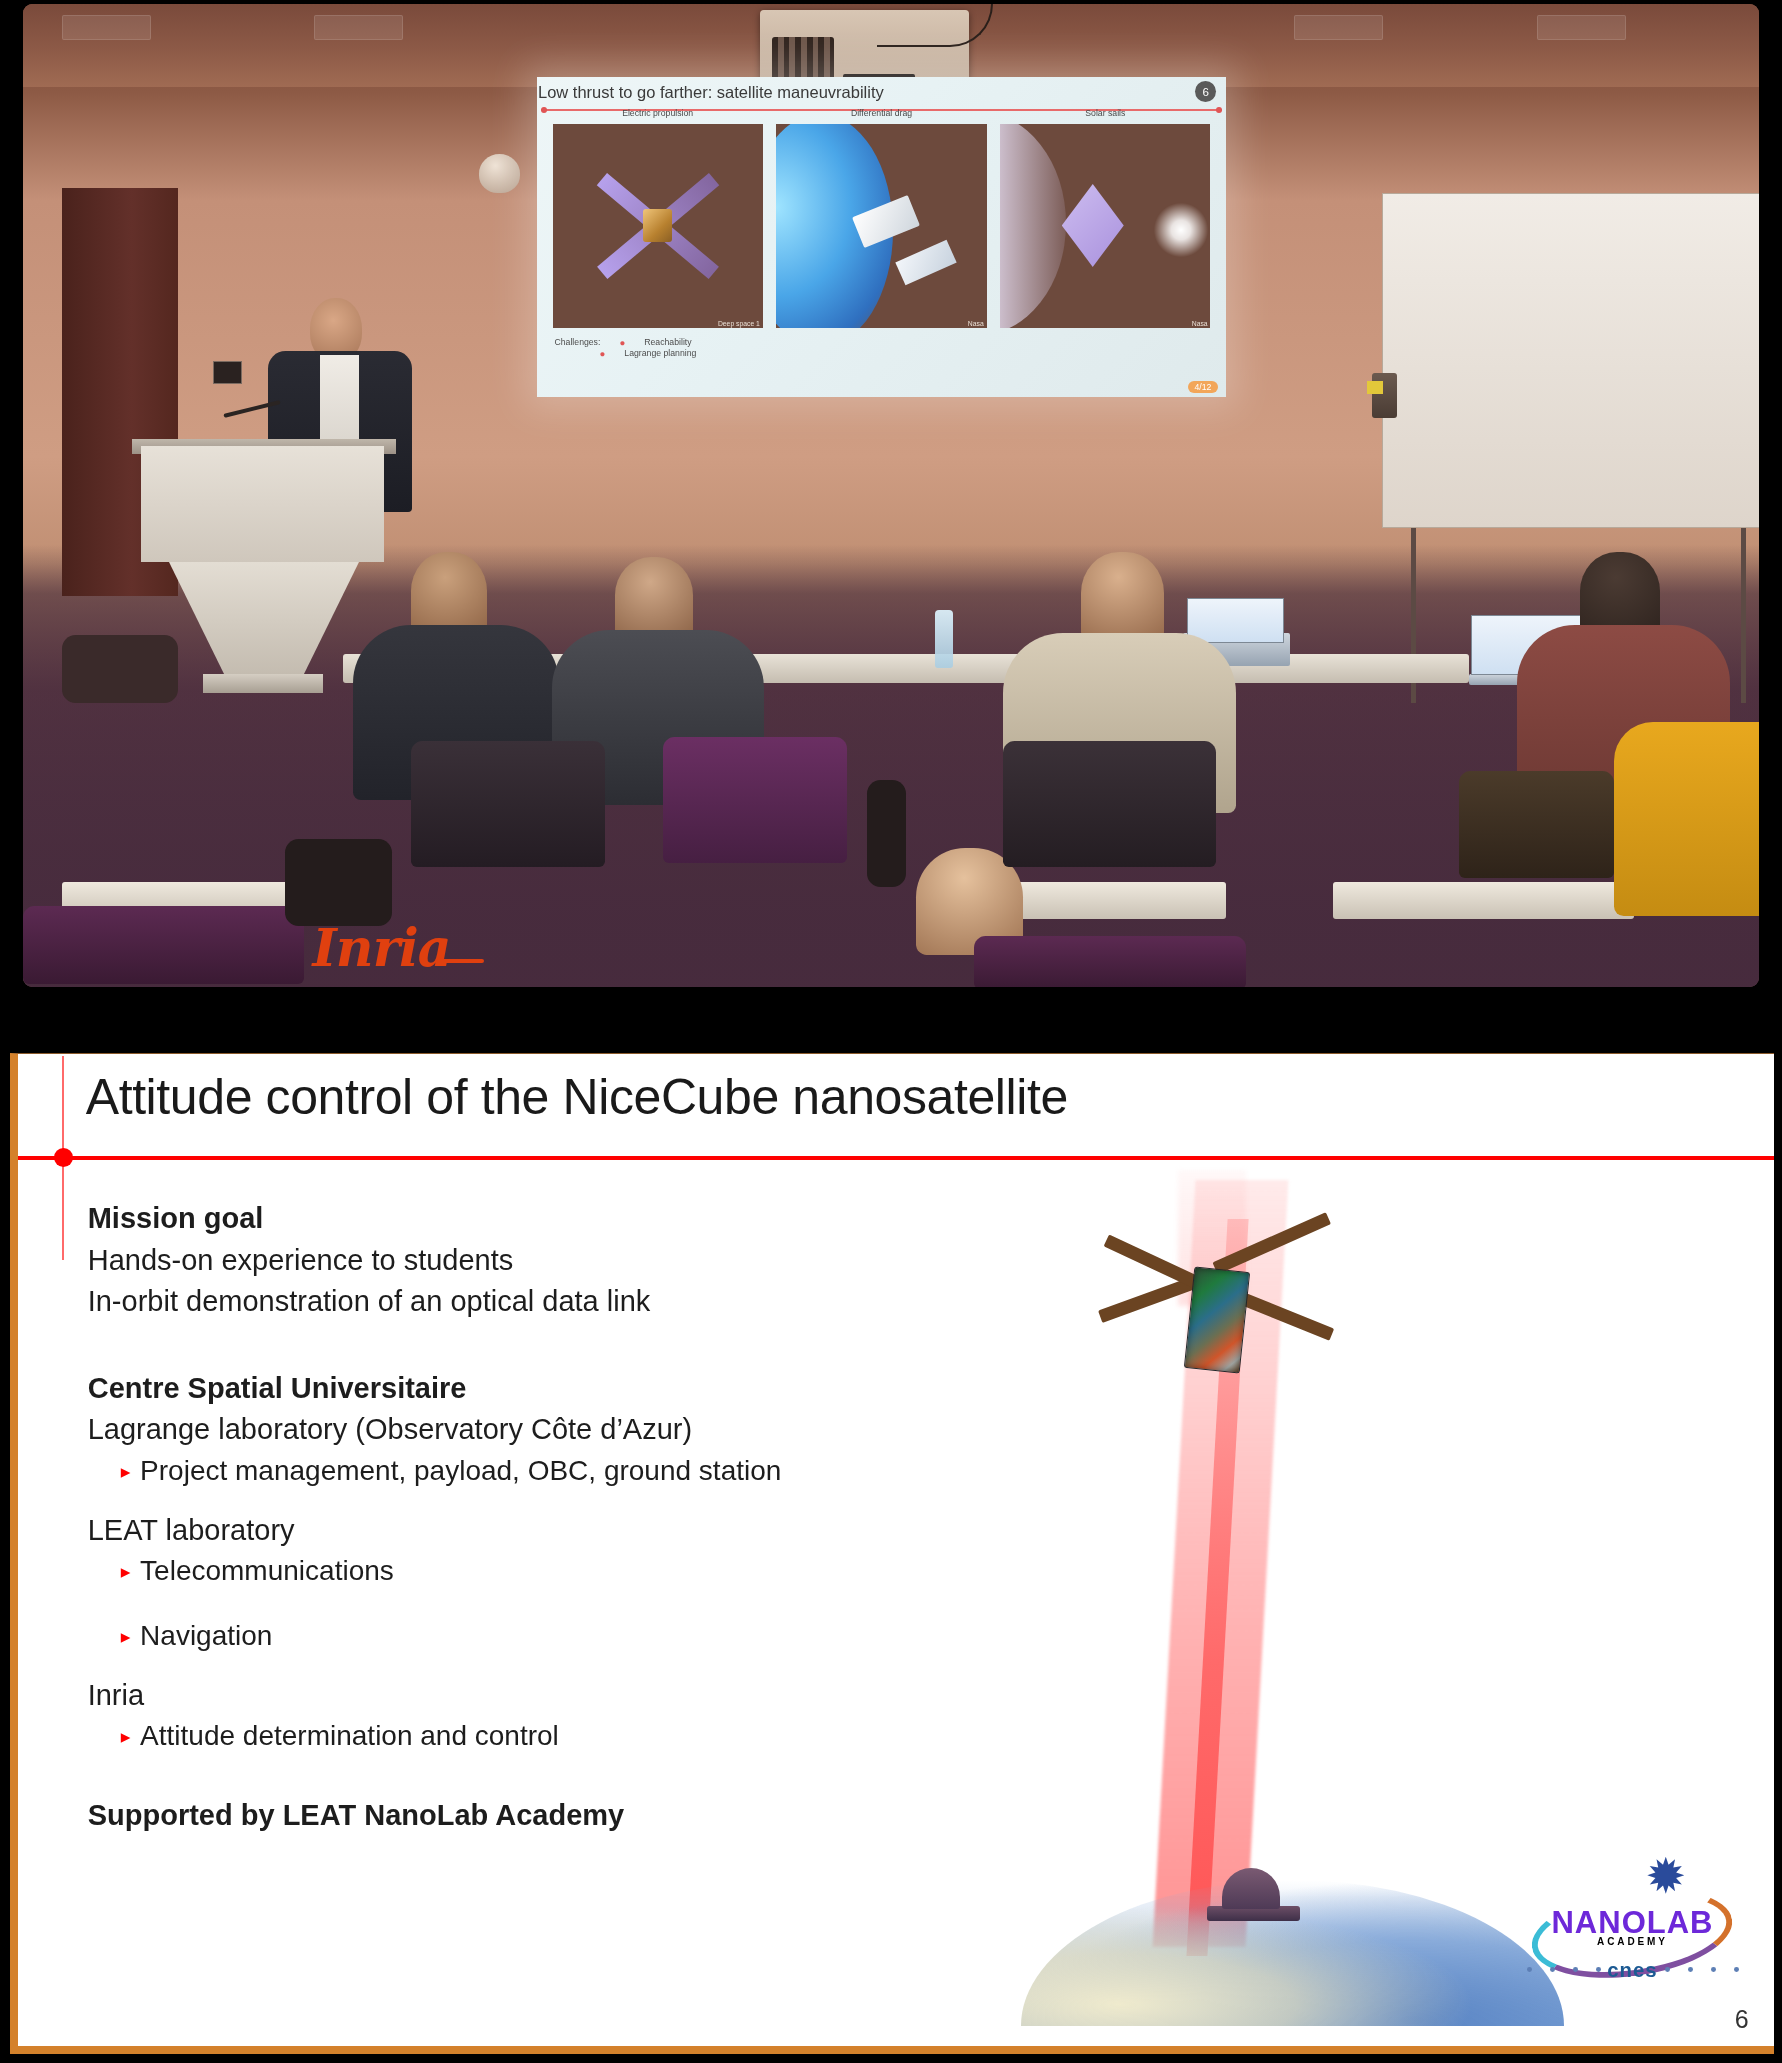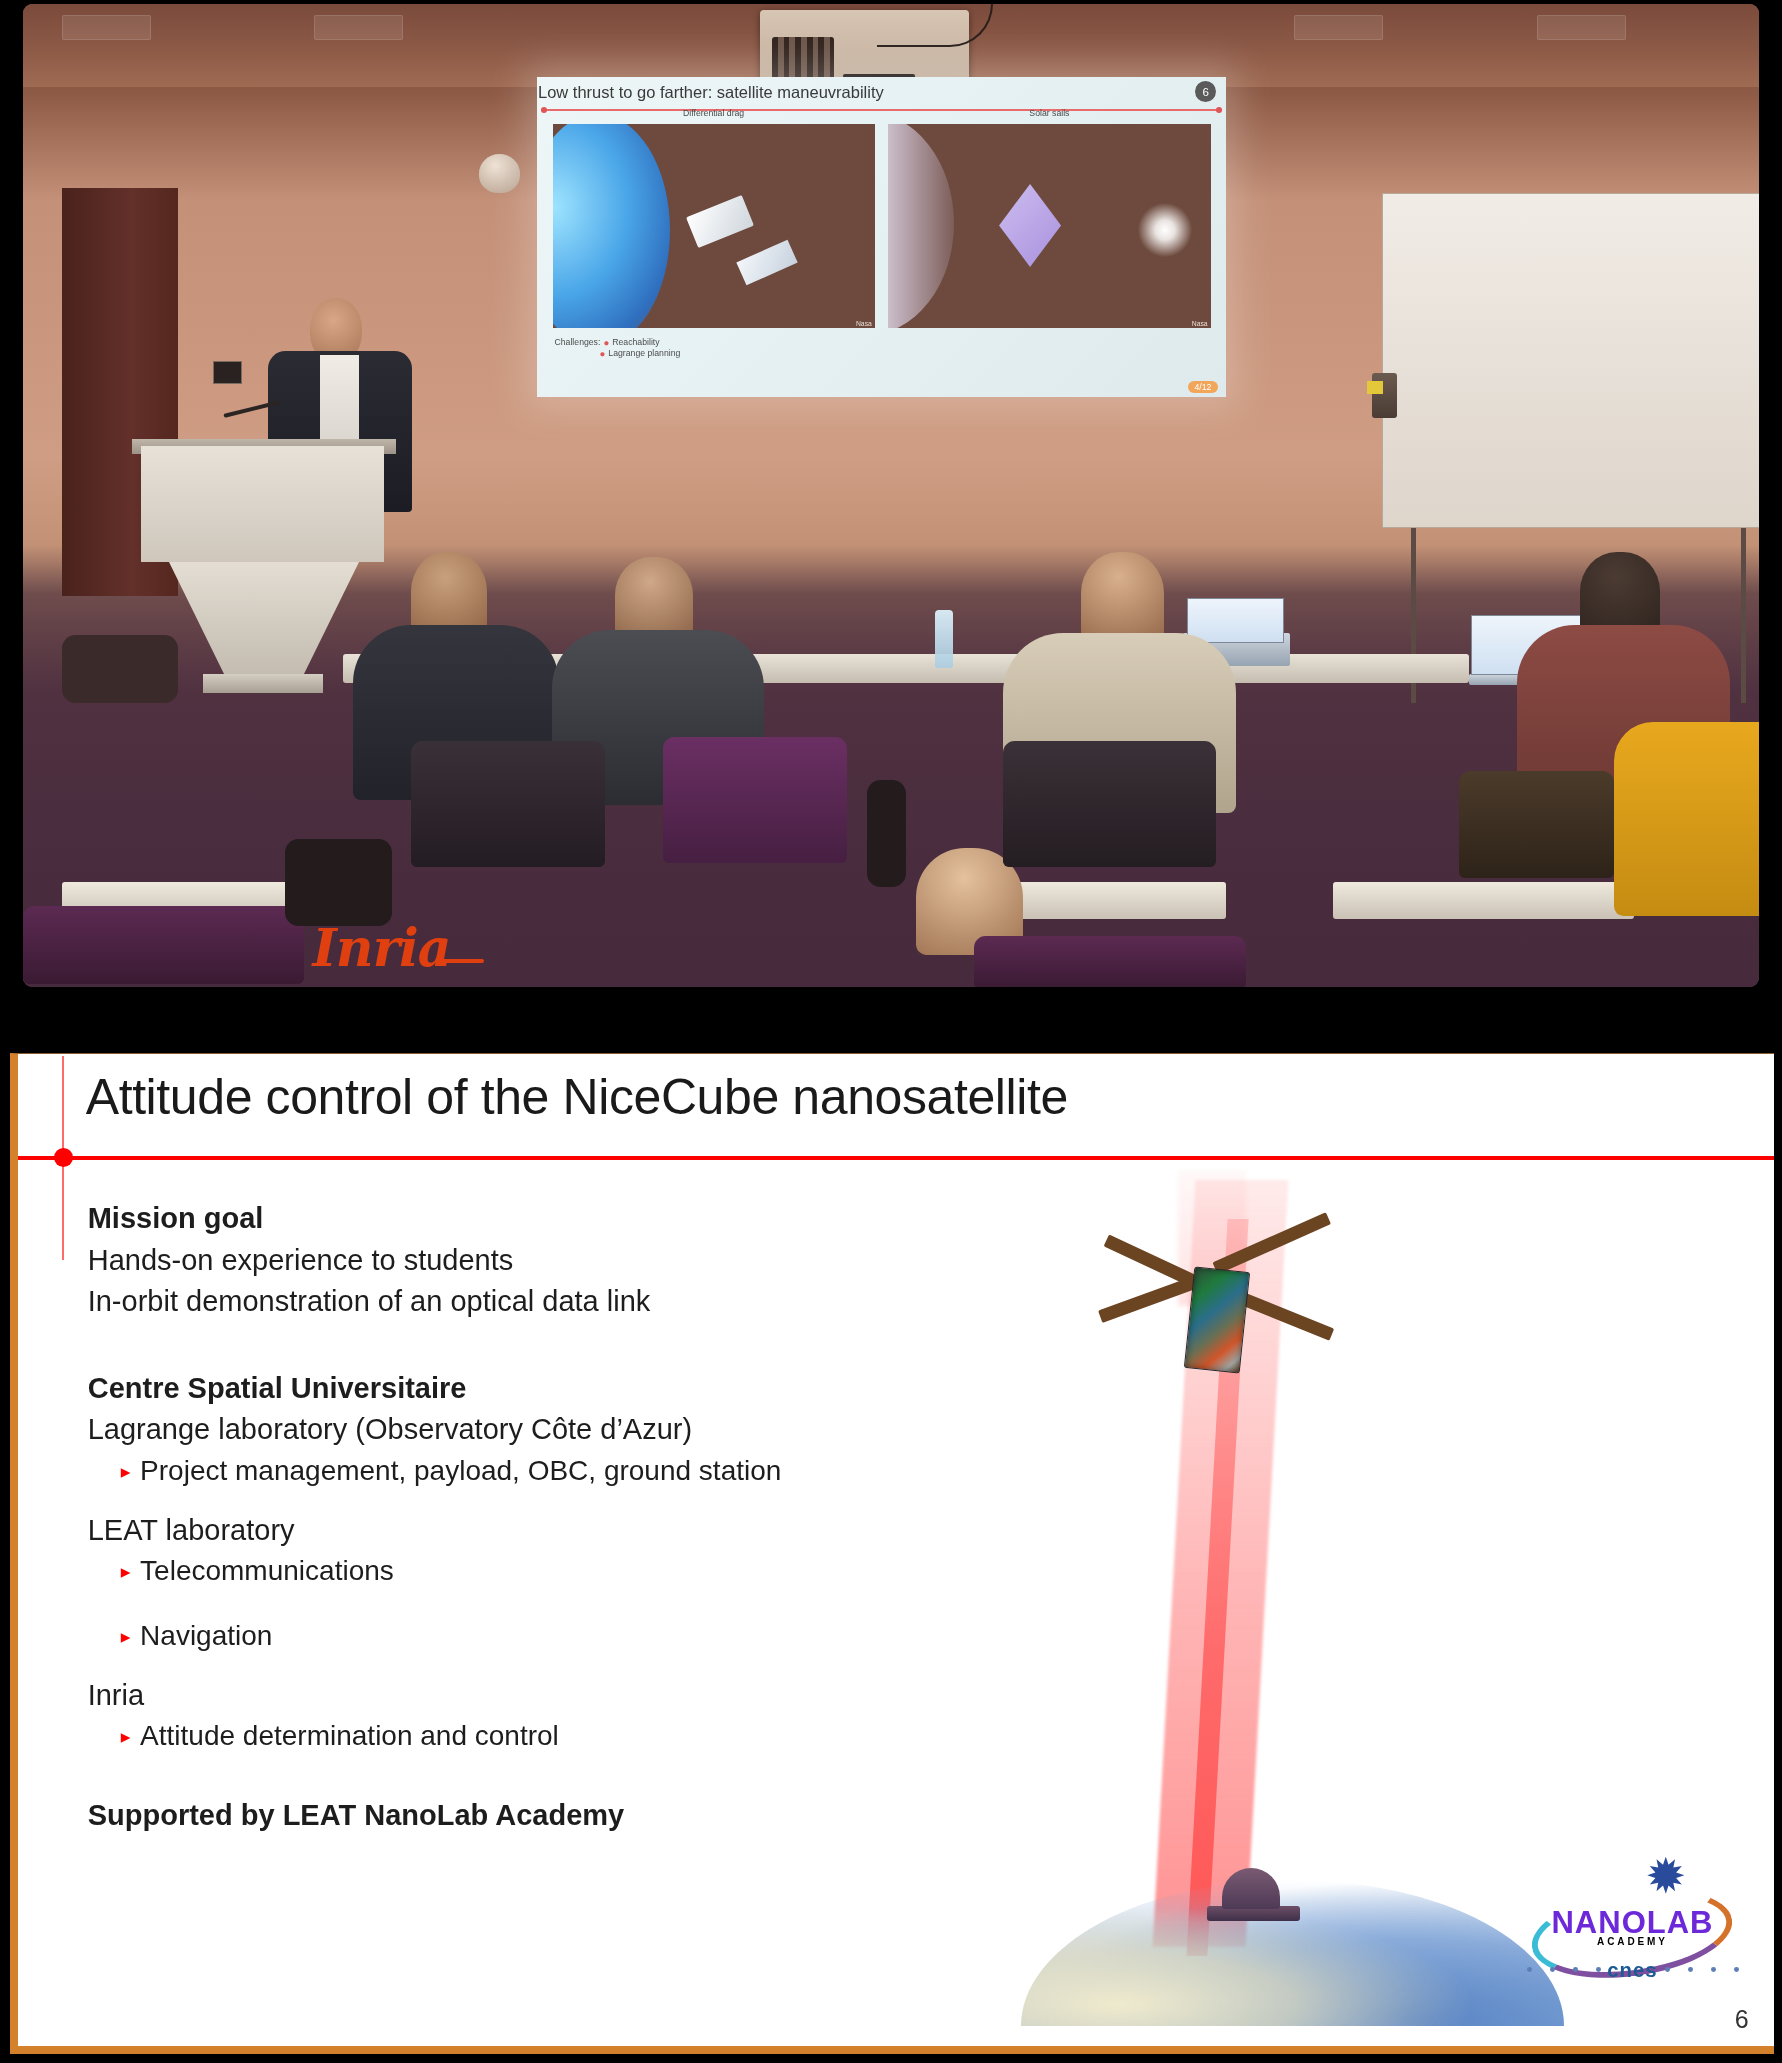--- a/index.html
+++ b/index.html
@@ -144,21 +144,21 @@
   .ss-sail {
     position:absolute; left: 44%; top: 50%; width: 62px; height: 83px; margin:-42px 0 0 -31px;
     background: linear-gradient(135deg,#cdbdf0,#a991dd);
     clip-path: polygon(50% 0,100% 50%,50% 100%,0 50%);
   }
   .ss-star {
     position:absolute; right: 14%; top: 52%; width: 62px; height: 62px; margin:-31px -31px 0 0;
     background: radial-gradient(circle, #ffffff 0%, rgba(255,255,255,.85) 22%, rgba(255,255,255,0) 62%);
   }
   .chal { position:absolute; left: 17.5px; top: 260px; font-size: 8.7px; color:#4d4d4d; }
-  .chal-row { display:flex; gap:3px; align-items:flex-start; }
+  .chal-row { display:flex; gap:19px; align-items:flex-start; }
   .chal-bul { color:#e05555; font-size: 9.7px; }
   .chal-list { margin-left: 45px; }
   .screen-pg {
     position:absolute; right: 7.8px; bottom: 3.9px; background:#f2a65a; color:#fff;
     border-radius: 8.7px; font-size: 8.7px; padding: 1px 6.8px;
   }
 
   
   .whiteboard {
     position: absolute; left: 1359px; top: 189px; width: 396px; height: 335px;
@@ -430,20 +430,29 @@
     <div class="projector-lens"></div>
     <div class="projector-foot"></div>
     <div class="projector-cable"></div>
 
     <div class="screen">
       <div class="screen-title">Low thrust to go farther: satellite maneuvrability</div>
       <div class="screen-rule"></div>
       <div class="screen-badge">6</div>
 
       <div class="panels">
+        <div class="panel">
+          <div class="panel-cap">Electric propulsion</div>
+          <div class="panel-img">
+            <div class="ep-beam"></div>
+            <div class="ep-beam ep-beam2"></div>
+            <div class="ep-body"></div>
+            <div class="panel-cred">Deep space 1</div>
+          </div>
+        </div>
         <div class="panel">
           <div class="panel-cap">Differential drag</div>
           <div class="panel-img">
             <div class="dd-earth"></div>
             <div class="dd-sat"></div>
             <div class="dd-panel"></div>
             <div class="panel-cred">Nasa</div>
           </div>
         </div>
         <div class="panel">

